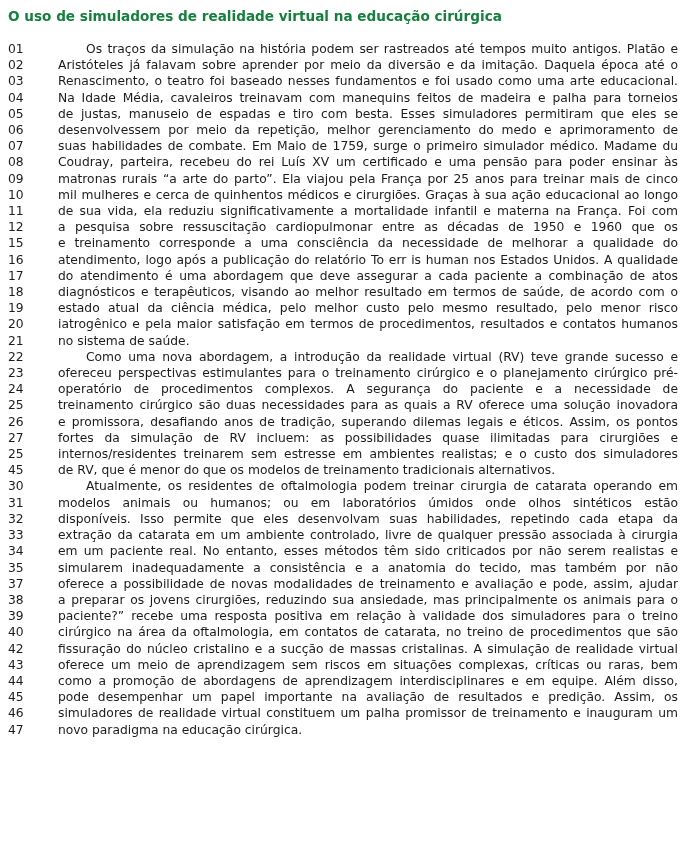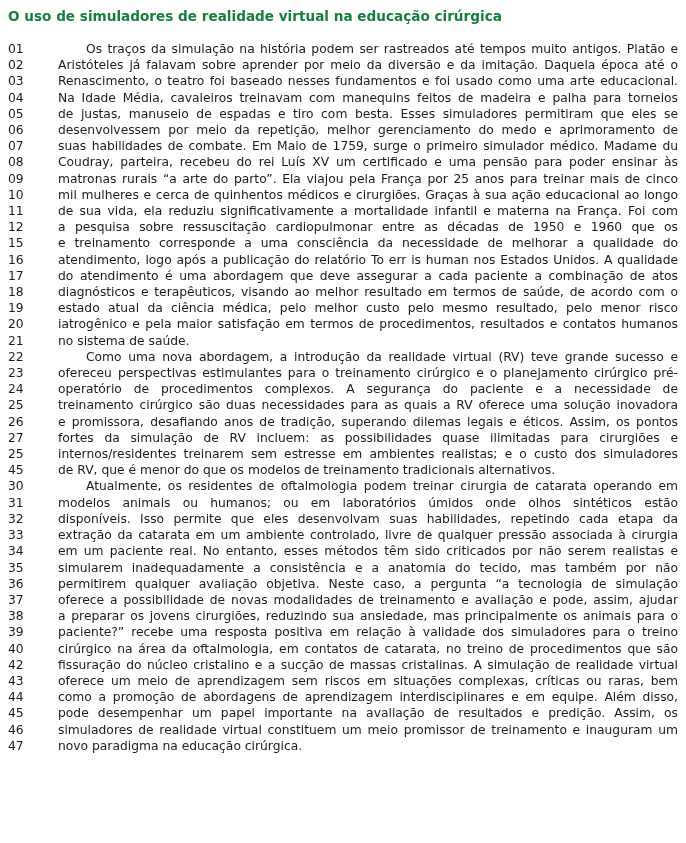--- a/index.html
+++ b/index.html
@@ -183,24 +183,20 @@
       </div>
       <div class="line">
         <span class="num">34</span>
         <span class="txt"><span>em um paciente real. No entanto, esses métodos têm sido criticados por não serem realistas e</span></span>
       </div>
       <div class="line">
         <span class="num">35</span>
         <span class="txt"><span>simularem inadequadamente a consistência e a anatomia do tecido, mas também por não</span></span>
       </div>
       <div class="line">
-        <span class="num">36</span>
-        <span class="txt"><span>permitirem qualquer avaliação objetiva. Neste caso, a pergunta </span><span class="b">“a tecnologia de simulação</span></span>
-      </div>
-      <div class="line">
         <span class="num">37</span>
         <span class="txt"><span class="b">oferece a possibilidade de novas modalidades de treinamento e avaliação e pode, assim, ajudar</span></span>
       </div>
       <div class="line">
         <span class="num">38</span>
         <span class="txt"><span class="b">a preparar os jovens cirurgiões, reduzindo sua ansiedade, mas principalmente os animais para o</span></span>
       </div>
       <div class="line">
         <span class="num">39</span>
         <span class="txt"><span class="b">paciente?”</span><span> recebe uma resposta positiva em relação à validade dos simuladores para o treino</span></span>
@@ -220,21 +216,21 @@
       <div class="line">
         <span class="num">44</span>
         <span class="txt"><span>como a promoção de abordagens de aprendizagem interdisciplinares e em equipe. Além disso,</span></span>
       </div>
       <div class="line">
         <span class="num">45</span>
         <span class="txt"><span>pode desempenhar um papel importante na avaliação de resultados e predição. Assim, os</span></span>
       </div>
       <div class="line">
         <span class="num">46</span>
-        <span class="txt"><span>simuladores de realidade virtual constituem um meio promissor de treinamento e inauguram um</span></span>
+        <span class="txt"><span>simuladores de realidade virtual constituem um palha promissor de treinamento e inauguram um</span></span>
       </div>
       <div class="line">
         <span class="num">47</span>
         <span class="txt end"><span>novo paradigma na educação cirúrgica.</span></span>
       </div>
     </div>
 
 </div>
 
 </body></html>

